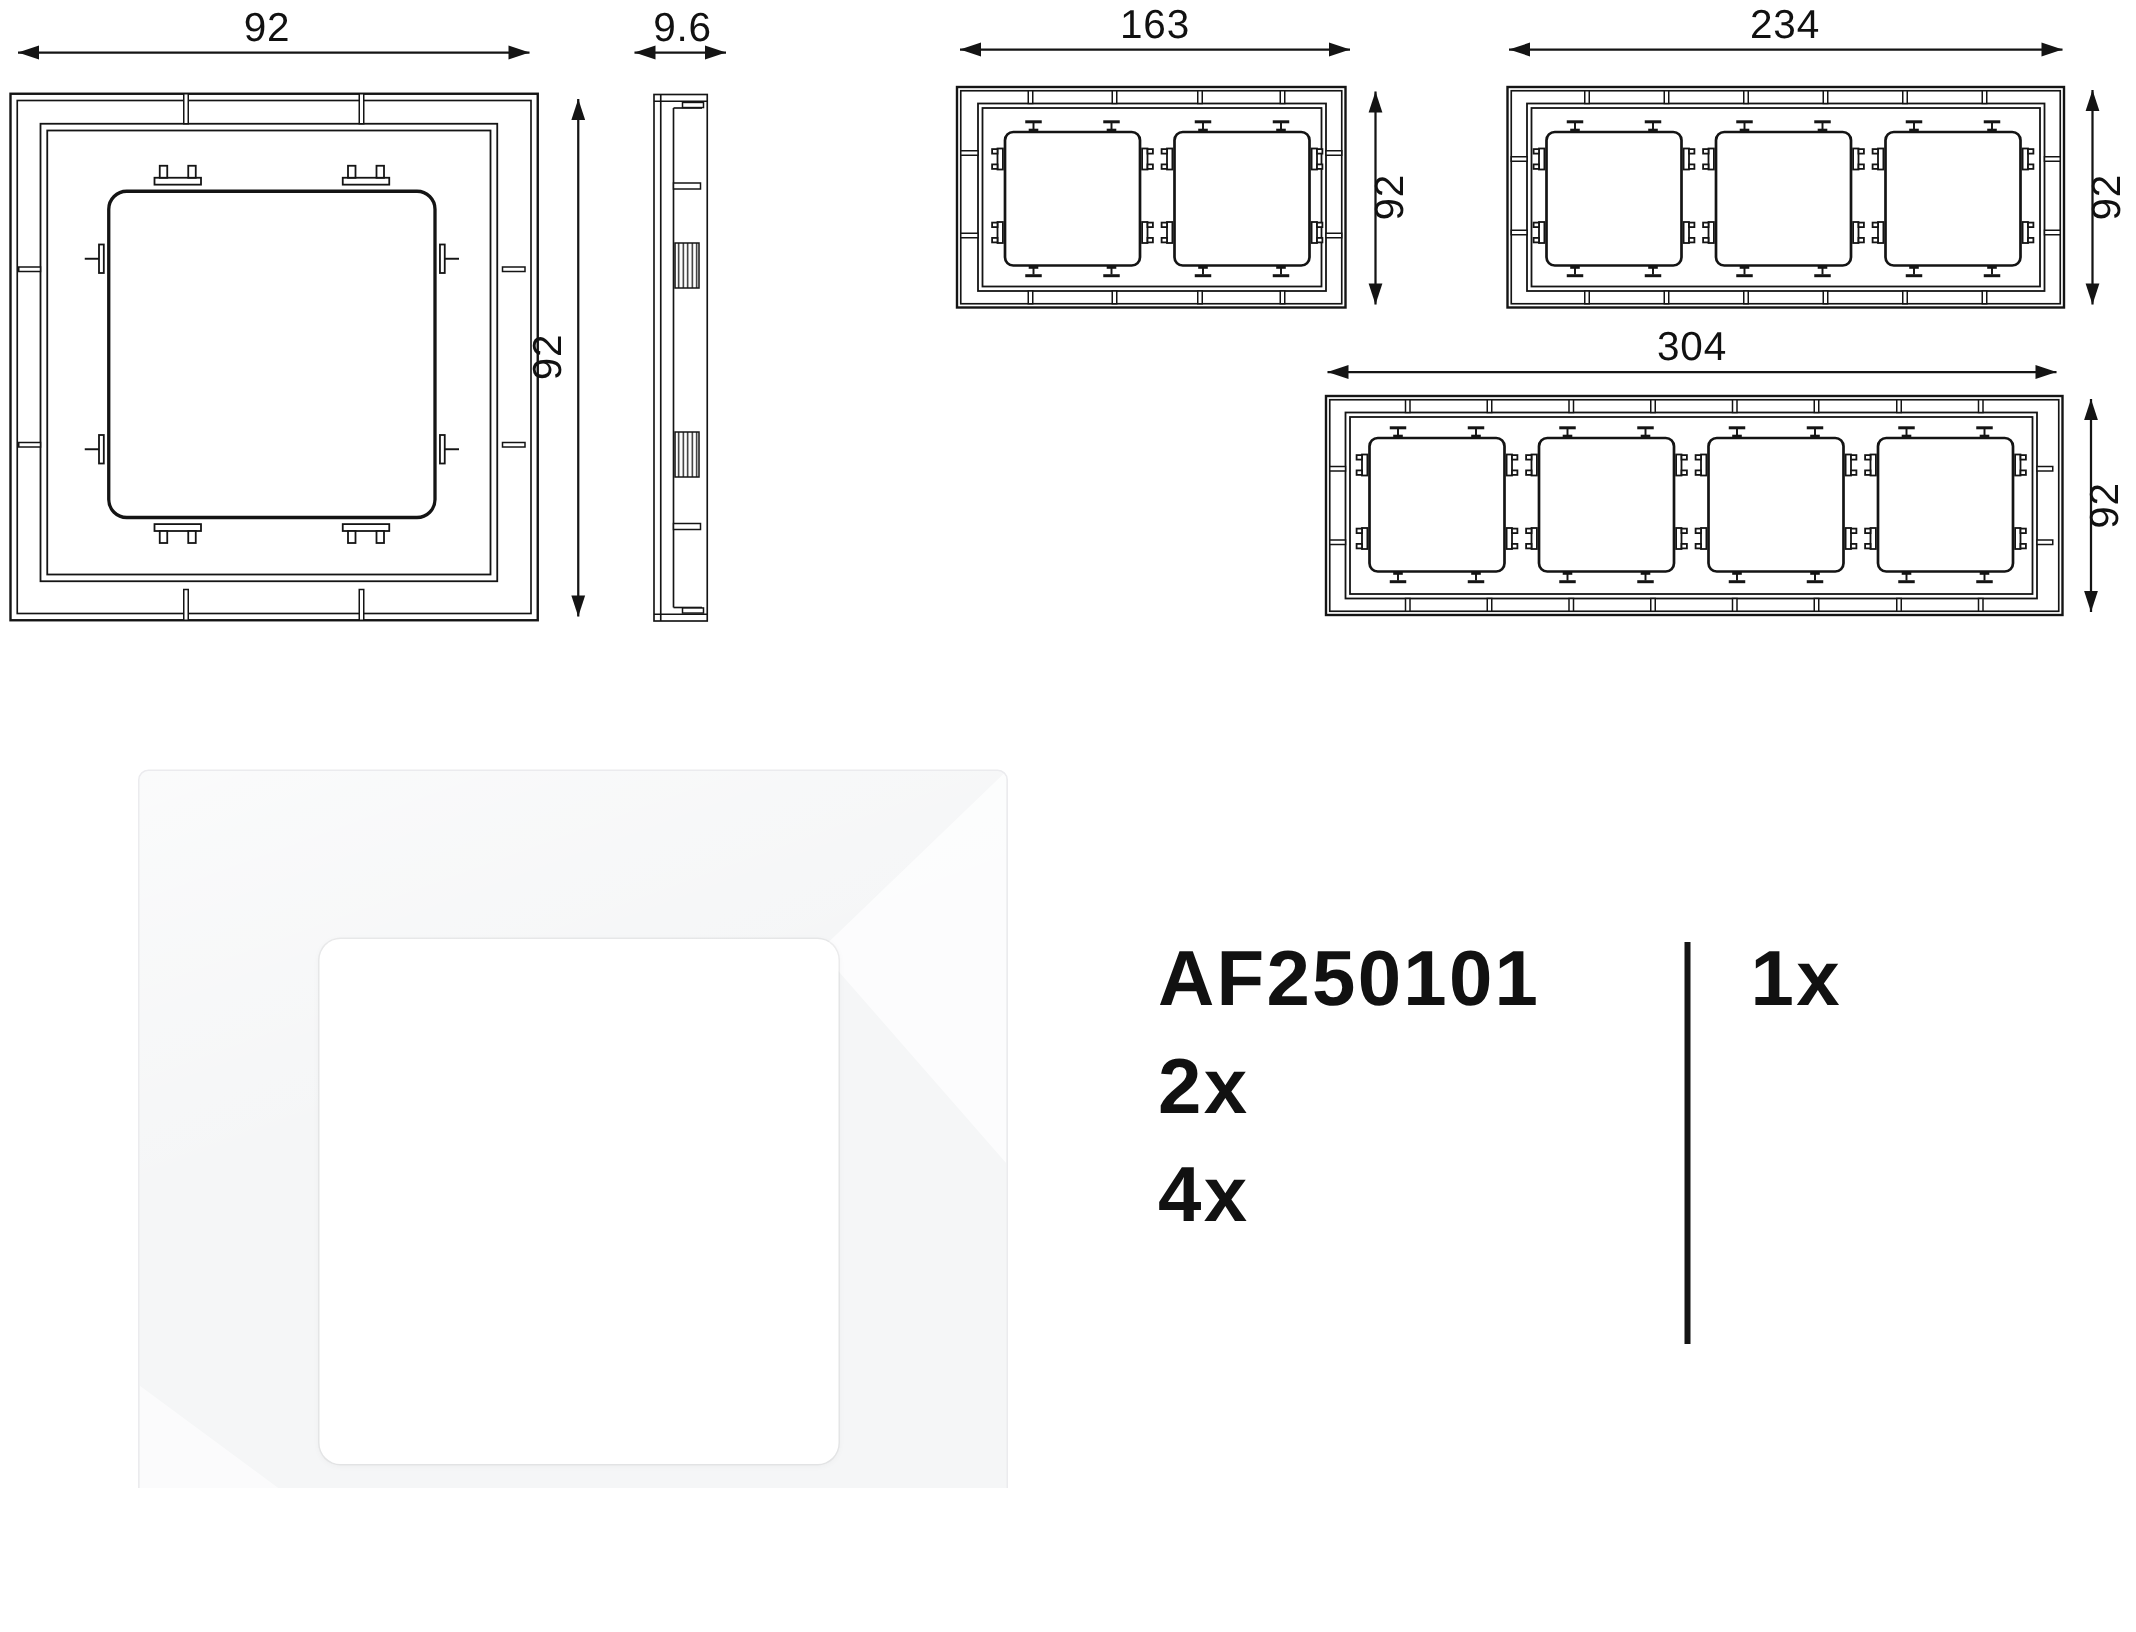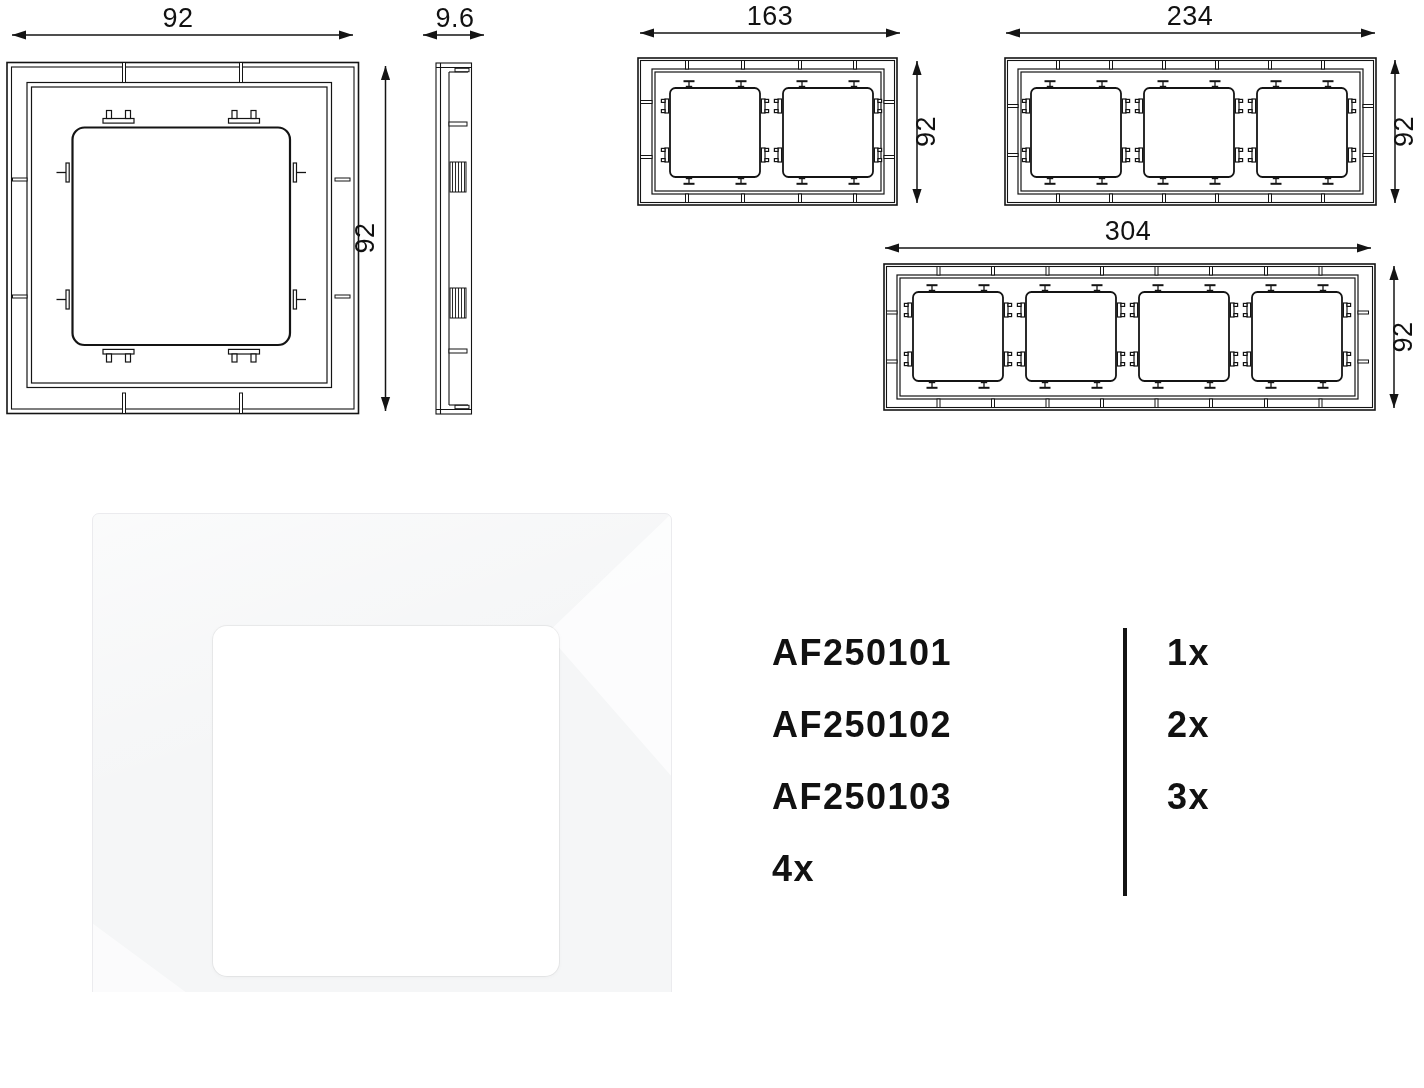--- a/index.html
+++ b/index.html
@@ -29,21 +29,21 @@
           background:var(--frame-base);border:1px solid #ebebee;border-radius:7px;overflow:hidden;}
   .gloss{position:absolute;inset:0;pointer-events:none;}
   .g1{background:rgba(255,255,255,.7);clip-path:polygon(78.5% 21%,100% 0%,100% 46%);}
   .g2{background:rgba(255,255,255,.6);clip-path:polygon(0% 72%,28% 93%,15% 100%,0% 100%);}
   .g3{background:linear-gradient(160deg,rgba(255,255,255,.55) 0%,rgba(255,255,255,0) 38%);}
   .render-opening{position:absolute;left:120px;top:112px;width:346px;height:350px;
           background:var(--opening-white);border-radius:14px;
           box-shadow:0 0 0 1px rgba(0,0,0,.05),0 1px 5px rgba(0,0,0,.04);}
   
   .order-table{position:absolute;left:772px;top:617px;width:560px;height:290px;
-          font-weight:bold;font-size:36px;letter-spacing:1.5px;color:var(--text);}
+          font-weight:bold;font-size:52px;letter-spacing:1.5px;color:var(--text);}
   .ot-row{display:flex;height:72px;align-items:center;}
   .ot-code{width:395px;}
   .ot-divider{position:absolute;left:351px;top:11px;width:3.5px;height:268px;background:var(--line);}
 </style>
 </head>
 <body>
 
 <div class="sheet">
 
   <svg width="0" height="0" style="position:absolute">
@@ -277,25 +277,20 @@
     <div class="render-opening"></div>
   </div>
 
   <div class="order-table">
     <div class="ot-divider"></div>
     <div class="ot-row">
       <span class="ot-code">AF250101</span>
       <span class="ot-qty">1x</span>
     </div>
     <div class="ot-row">
-      <span class="ot-code">AF250102</span>
       <span class="ot-qty">2x</span>
-    </div>
-    <div class="ot-row">
-      <span class="ot-code">AF250103</span>
-      <span class="ot-qty">3x</span>
     </div>
     <div class="ot-row">
       <span class="ot-qty">4x</span>
     </div>
   </div>
 
 </div>
 
 </body></html>

